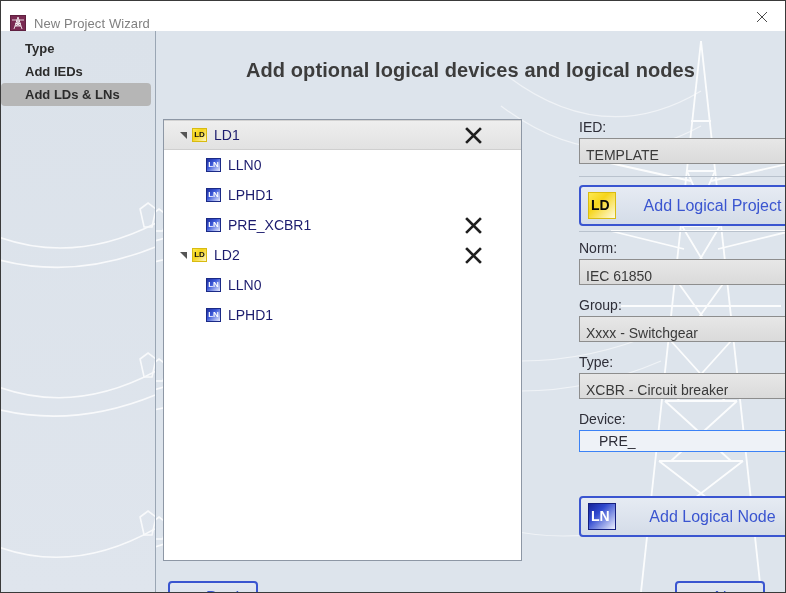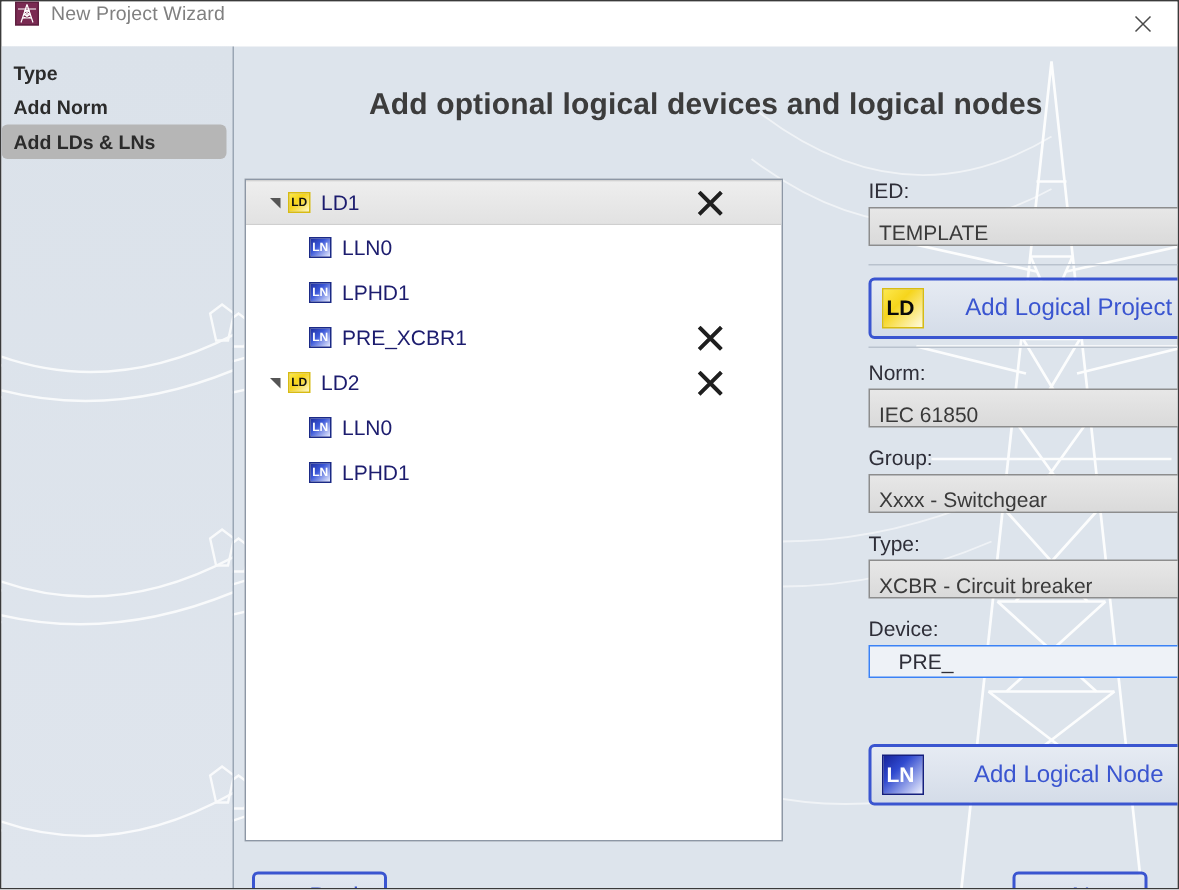--- a/index.html
+++ b/index.html
@@ -17,21 +17,21 @@
     background: #ffffff;
     border: 1px solid #3a3a3a;
     overflow: hidden;
   }
 
   
   #titlebar {
     position: absolute; left: 0; top: 0;
     width: 784px; height: 30px;
     background: #ffffff;
-    display: flex; align-items: flex-start;
+    display: flex; align-items: flex-end;
   }
   #app-icon {
     width: 16px; height: 16px;
     margin-left: 9px; margin-right: 8px;
     background: #7a2a52;
     border: 1px solid #5f2040;
     position: relative; flex: 0 0 auto;
   }
   #app-icon svg { position: absolute; left: 0; top: 0; }
   #title-text {
@@ -61,21 +61,21 @@
   #sidebar {
     position: absolute; left: 0; top: 0;
     width: 155px; height: 561px;
     background: linear-gradient(180deg,#dbe2ea 0%, #dfe5ed 100%);
     border-right: 1px solid #9aa6b4;
     overflow: hidden;
   }
   .side-item {
     position: relative;
     height: 23px; line-height: 23px;
-    padding-left: 8px;
+    padding-left: 24px;
     font-size: 13px; font-weight: bold; color: #2b2b2b;
     white-space: nowrap;
     cursor: default;
   }
   .side-item.sel {
     background: #b6b6b6;
     border-radius: 4px;
     margin: 0 4px 0 0;
   }
 
@@ -313,21 +313,21 @@
           <path d="M-5 355 Q 75 385 160 338"></path>
           <path d="M-5 378 Q 75 398 160 362"></path>
           <path d="M-5 515 Q 75 545 160 495"></path>
           <path d="M140 178 L148 172 L156 178 L152 196 L144 196 Z"></path>
           <path d="M140 328 L148 322 L156 328 L152 346 L144 346 Z"></path>
           <path d="M140 486 L148 480 L156 486 L152 504 L144 504 Z"></path>
         </g>
       </svg>
       <div style="position:relative; padding-top:6px;">
         <div class="side-item">Type</div>
-        <div class="side-item">Add Norm</div>
+        <div class="side-item">Add IEDs</div>
         <div class="side-item sel">Add LDs &amp; LNs</div>
       </div>
     </div>
 
     <div id="main-title">Add optional logical devices and logical nodes</div>
 
     <div id="tree-panel">
 
       <div class="tree-row sel" style="padding-left:10px;">
         <span class="tw">

